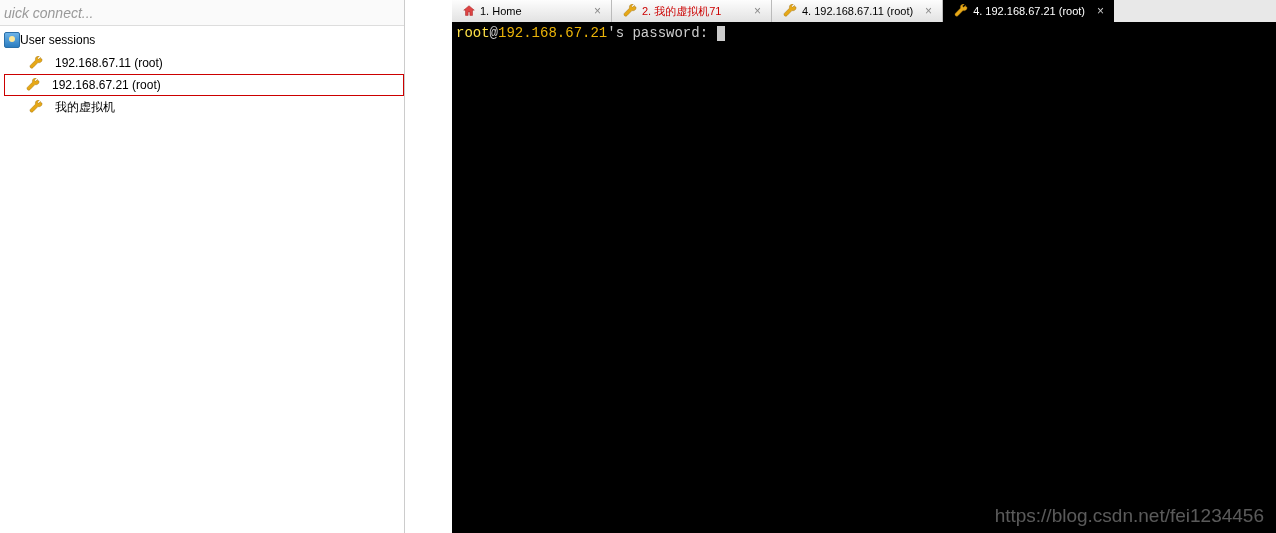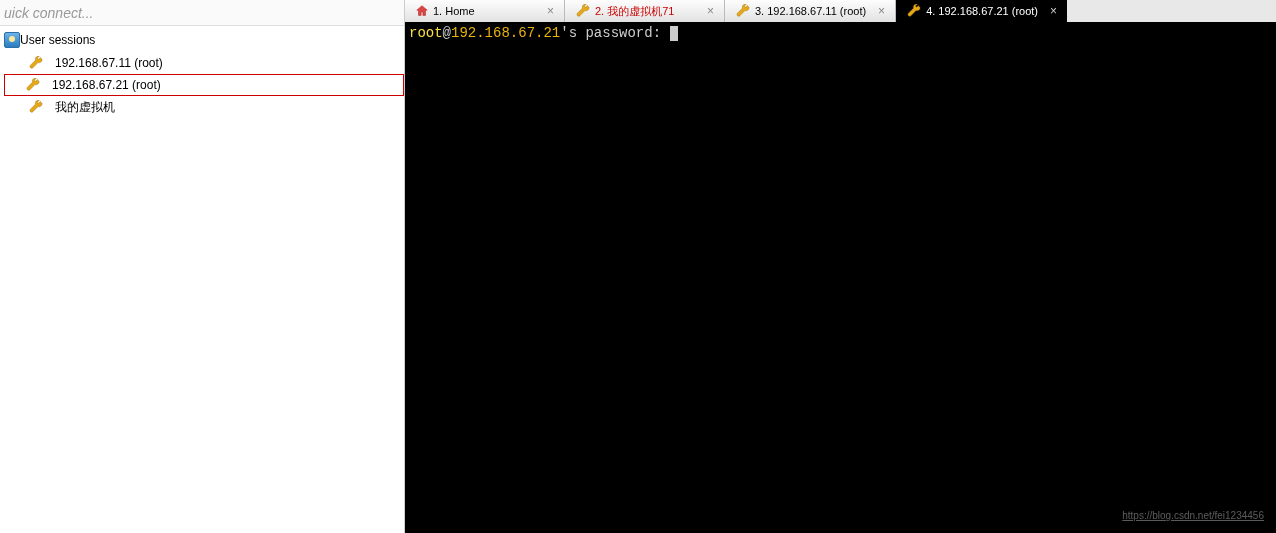--- a/index.html
+++ b/index.html
@@ -85,20 +85,21 @@
     .wrench-icon svg {
       width: 14px;
       height: 14px;
     }
     .main {
       flex: 1;
       height: 100%;
       display: flex;
       flex-direction: column;
       background: #000;
+      margin-left: 47px;
     }
     .tab-bar {
       height: 22px;
       background: #e8e8e8;
       display: flex;
       align-items: stretch;
     }
     .tab {
       display: flex;
       align-items: center;
@@ -154,23 +155,22 @@
       height: 15px;
       background: #ccc;
       vertical-align: text-bottom;
       margin-left: 1px;
     }
     .watermark {
       position: absolute;
       bottom: 8px;
       right: 12px;
       color: rgba(200,200,200,0.45);
-      font-size: 10px;
+      font-size: 19px;
       font-family: Arial, sans-serif;
-      text-decoration: underline;
     }
   </style>
 </head>
 <body>
 
 <div class="sidebar">
   <div class="quick-connect">uick connect...</div>
   <div class="tree">
     <div class="tree-header">
       <span class="tree-header-icon"></span>
@@ -228,21 +228,21 @@
       <span class="tab-label">2. 我的虚拟机71</span>
       <span class="tab-close">×</span>
     </div>
 
     <div class="tab">
       <span class="wrench-icon">
         <svg viewBox="0 0 16 16">
             <path d="M14.7 3.3c.2.6.3 1.2.1 1.9-.4 1.5-1.8 2.5-3.4 2.5-.4 0-.8-.1-1.1-.2L4.5 13.3c-.8.8-2 .8-2.8 0s-.8-2 0-2.8l5.8-5.8c-.1-.4-.2-.7-.2-1.1 0-1.6 1-3 2.5-3.4.6-.2 1.3-.1 1.9.1l-2.1 2.1 1.4 1.4 2.1-2.1.6 1.6z" fill="#e6a817" stroke="#9c6f0f" stroke-width="0.5"></path>
           </svg>
       </span>
-      <span class="tab-label">3. 192.168.67.11 (root)</span>
+      <span class="tab-label">4. 192.168.67.11 (root)</span>
       <span class="tab-close">×</span>
     </div>
 
     <div class="tab active">
       <span class="wrench-icon">
         <svg viewBox="0 0 16 16">
             <path d="M14.7 3.3c.2.6.3 1.2.1 1.9-.4 1.5-1.8 2.5-3.4 2.5-.4 0-.8-.1-1.1-.2L4.5 13.3c-.8.8-2 .8-2.8 0s-.8-2 0-2.8l5.8-5.8c-.1-.4-.2-.7-.2-1.1 0-1.6 1-3 2.5-3.4.6-.2 1.3-.1 1.9.1l-2.1 2.1 1.4 1.4 2.1-2.1.6 1.6z" fill="#e6a817" stroke="#9c6f0f" stroke-width="0.5"></path>
           </svg>
       </span>
       <span class="tab-label">4. 192.168.67.21 (root)</span>

